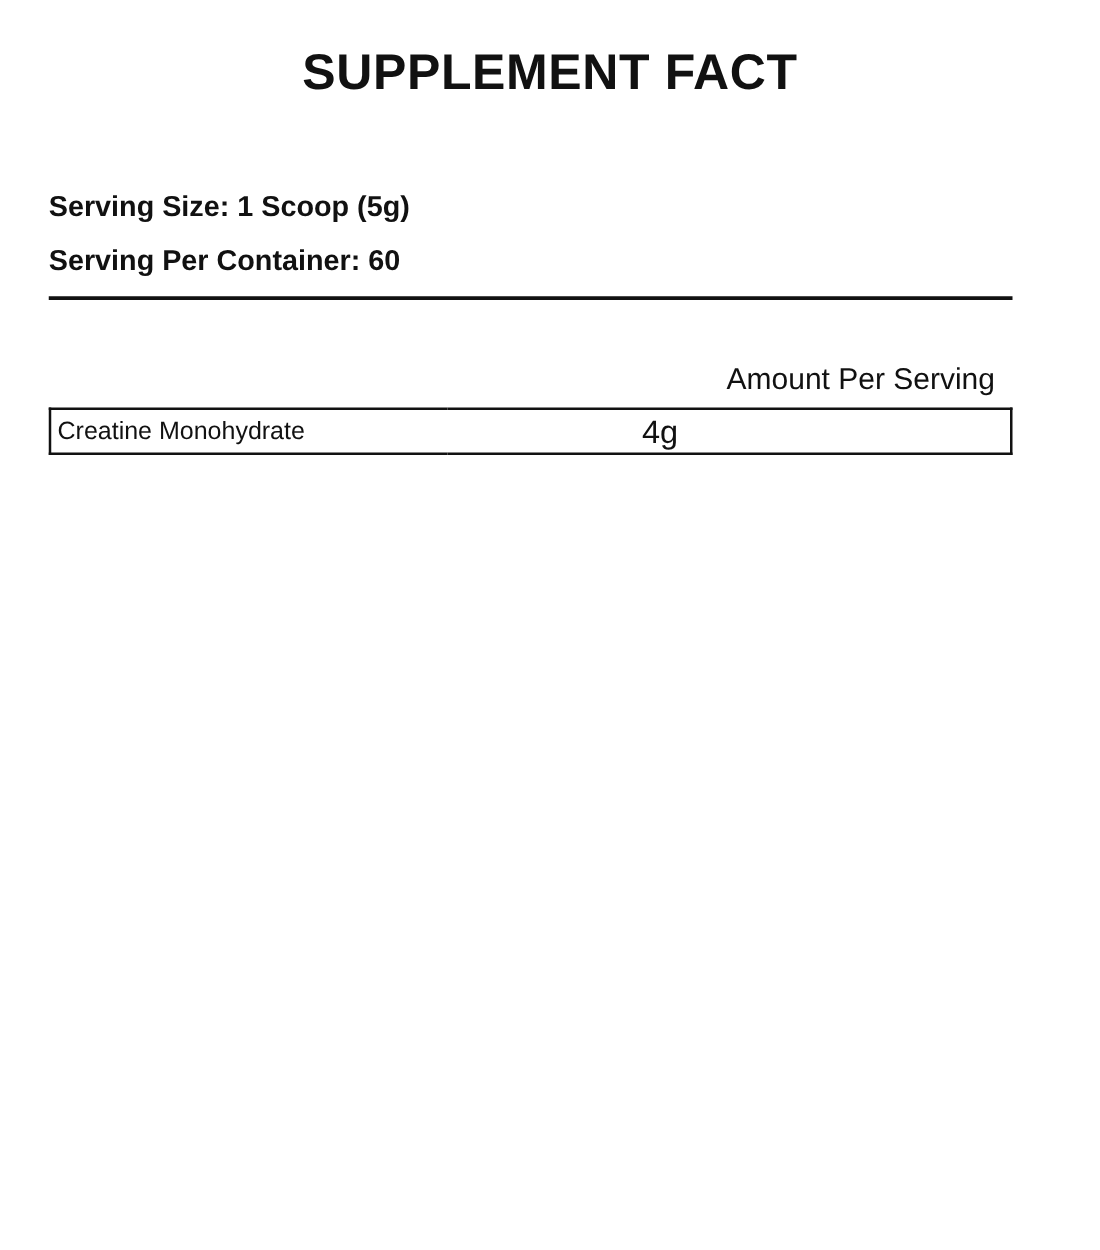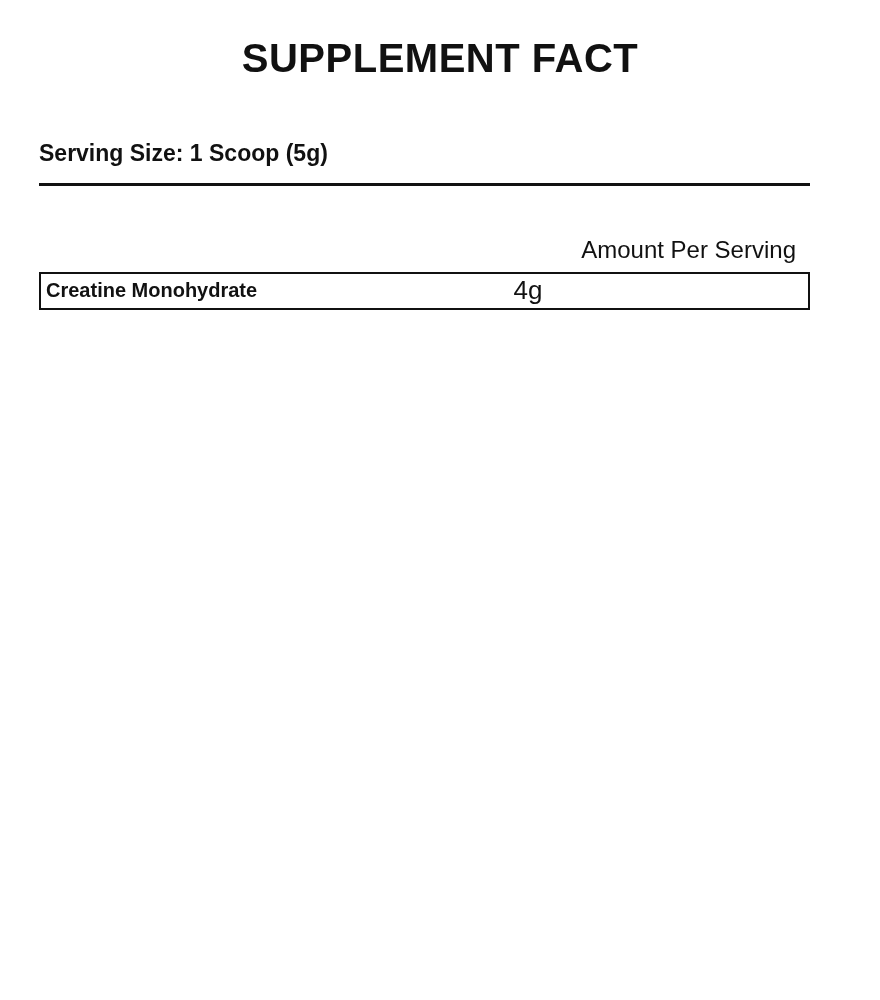--- a/index.html
+++ b/index.html
@@ -30,21 +30,21 @@
     text-align: center;
     font-size: 40px;
     font-weight: 800;
     letter-spacing: 0.5px;
     line-height: 1.1;
     color: #111111;
   }
 
   .panel {
     position: absolute;
-    top: 132px;
+    top: 144px;
     left: 39px;
     width: 771px;
   }
 
   .serving-line {
     font-size: 23px;
     font-weight: 700;
     line-height: 1.85;
     color: #111111;
     white-space: nowrap;
@@ -81,21 +81,21 @@
   .facts-table tr + tr td {
     border-top: 2.5px solid #111111;
   }
   .facts-table td {
     padding: 0;
     height: 34px;
     vertical-align: middle;
   }
   .cell-name {
     font-size: 20px;
-    font-weight: 700;
+    font-weight: 400;
     padding-left: 5px !important;
     white-space: nowrap;
   }
   .cell-amount {
     width: 340px;
     text-align: center;
     font-size: 26px;
     font-weight: 400;
     padding-right: 110px !important;
   }
@@ -103,20 +103,21 @@
 </head>
 <body>
 
 <div class="page">
 
   <div class="title">SUPPLEMENT FACT</div>
 
   <div class="panel">
 
     <div class="serving-line">Serving Size: 1 Scoop (5g)</div>
+    <div class="serving-line">Serving Per Container: 60</div>
 
     <div class="rule-thick"></div>
 
     <div class="amount-row">
       <div class="amount-label">Amount Per Serving</div>
     </div>
 
     <table class="facts-table">
       <tbody>
           <tr>

